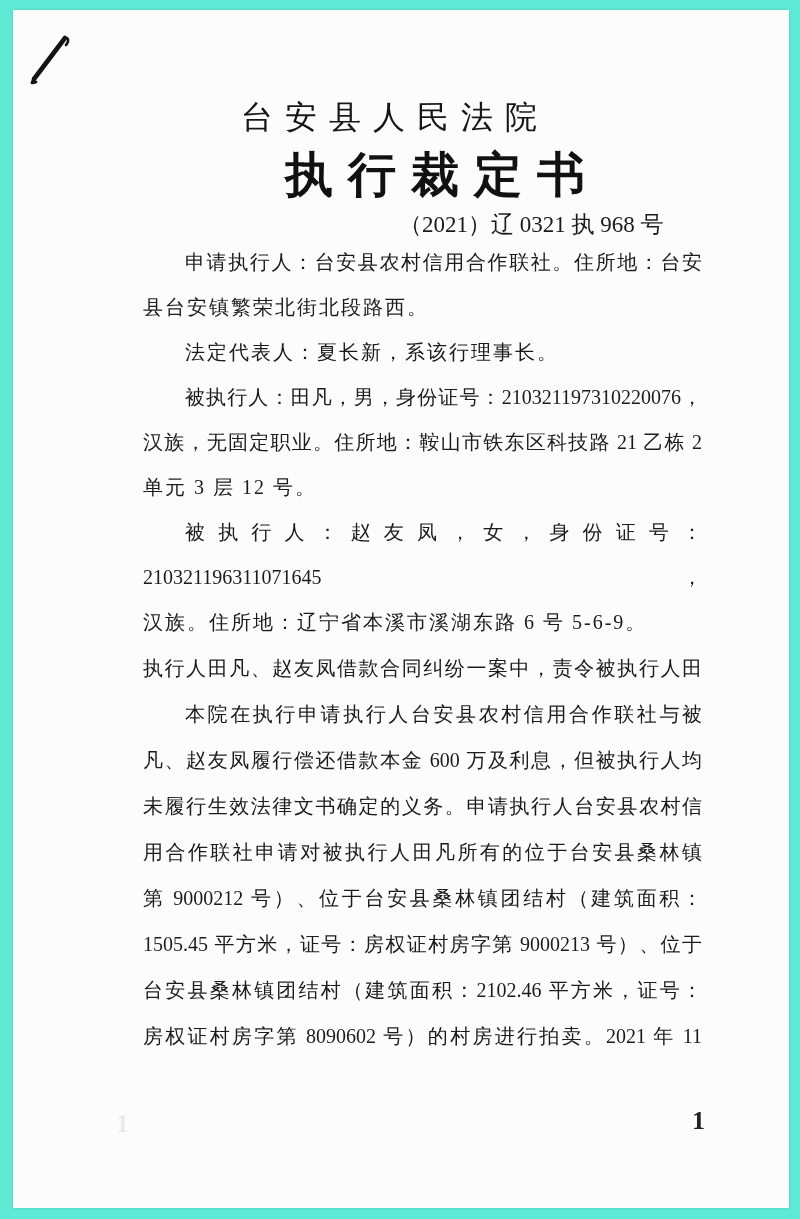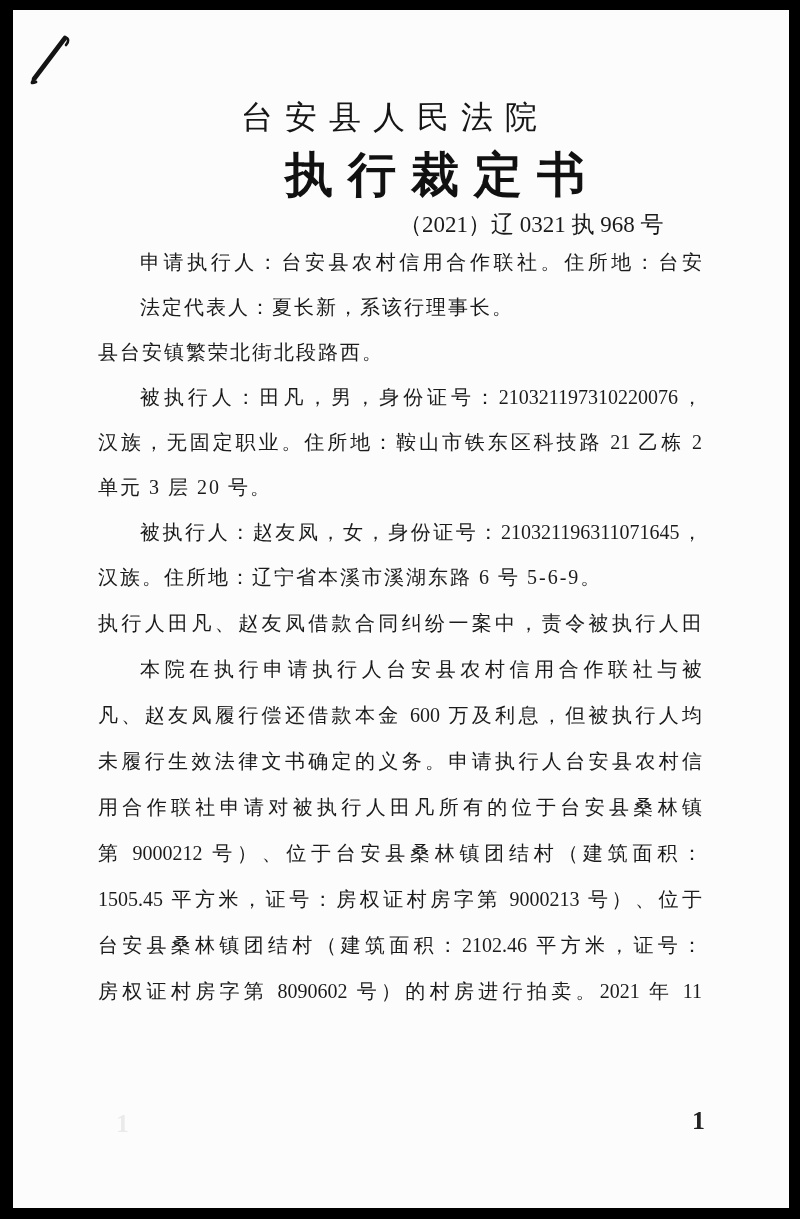--- a/index.html
+++ b/index.html
@@ -8,21 +8,21 @@
     width: 800px;
     height: 1219px;
     background: #e9e9e9;
     font-family: "Liberation Serif", "DejaVu Serif", serif;
     overflow: hidden;
   }
   .stage {
     position: relative;
     width: 800px;
     height: 1219px;
-    background: #000000;
+    background: #5eead4;
   }
   .page {
     position: absolute;
     left: 13px;
     top: 10px;
     width: 776px;
     height: 1198px;
     background: #fcfcfc;
     box-shadow: 0 0 3px rgba(0,0,0,0.12);
     color: #1c1c1c;
@@ -67,20 +67,21 @@
     position: absolute;
     left: 85px;
     top: 230px;
     width: 604px;
     font-size: 20px;
     color: #1b1b1b;
   }
   .ln {
     line-height: 45px;
     text-align: left;
+    margin-left: 45px;
   }
   .ln.blockb { line-height: 46px; }
   .ln.indent { text-indent: 42px; }
   .ln.just {
     text-align: justify;
     text-align-last: justify;
   }
   .ln.left { letter-spacing: 2px; }
   .page-number {
     position: absolute;
@@ -114,25 +115,25 @@
     </svg>
 
     <div class="court-name">台安县人民法院</div>
 
     <div class="doc-title">执行裁定书</div>
 
     <div class="case-number">（2021）辽 0321 执 968 号</div>
 
     <div class="body-text">
       <div class="ln indent just">申请执行人：台安县农村信用合作联社。住所地：台安</div>
+      <div class="ln left">县台安镇繁荣北街北段路西。</div>
       <div class="ln indent left">法定代表人：夏长新，系该行理事长。</div>
-      <div class="ln left">县台安镇繁荣北街北段路西。</div>
       <div class="ln indent just">被执行人：田凡，男，身份证号：210321197310220076，</div>
       <div class="ln just">汉族，无固定职业。住所地：鞍山市铁东区科技路 21 乙栋 2</div>
-      <div class="ln left">单元 3 层 20 号。</div>
+      <div class="ln left">单元 3 层 12 号。</div>
       <div class="ln indent just">被执行人：赵友凤，女，身份证号：210321196311071645，</div>
       <div class="ln left">汉族。住所地：辽宁省本溪市溪湖东路 6 号 5-6-9。</div>
       <div class="ln just blockb">执行人田凡、赵友凤借款合同纠纷一案中，责令被执行人田</div>
       <div class="ln indent just blockb">本院在执行申请执行人台安县农村信用合作联社与被</div>
       <div class="ln just blockb">凡、赵友凤履行偿还借款本金 600 万及利息，但被执行人均</div>
       <div class="ln just blockb">未履行生效法律文书确定的义务。申请执行人台安县农村信</div>
       <div class="ln just blockb">用合作联社申请对被执行人田凡所有的位于台安县桑林镇</div>
       <div class="ln just blockb">第 9000212 号）、位于台安县桑林镇团结村（建筑面积：</div>
       <div class="ln just blockb">1505.45 平方米，证号：房权证村房字第 9000213 号）、位于</div>
       <div class="ln just blockb">台安县桑林镇团结村（建筑面积：2102.46 平方米，证号：</div>

